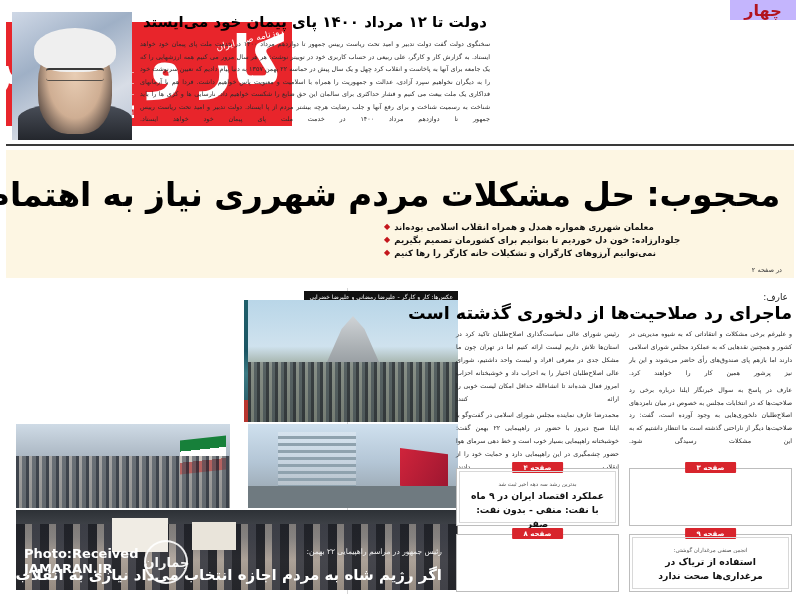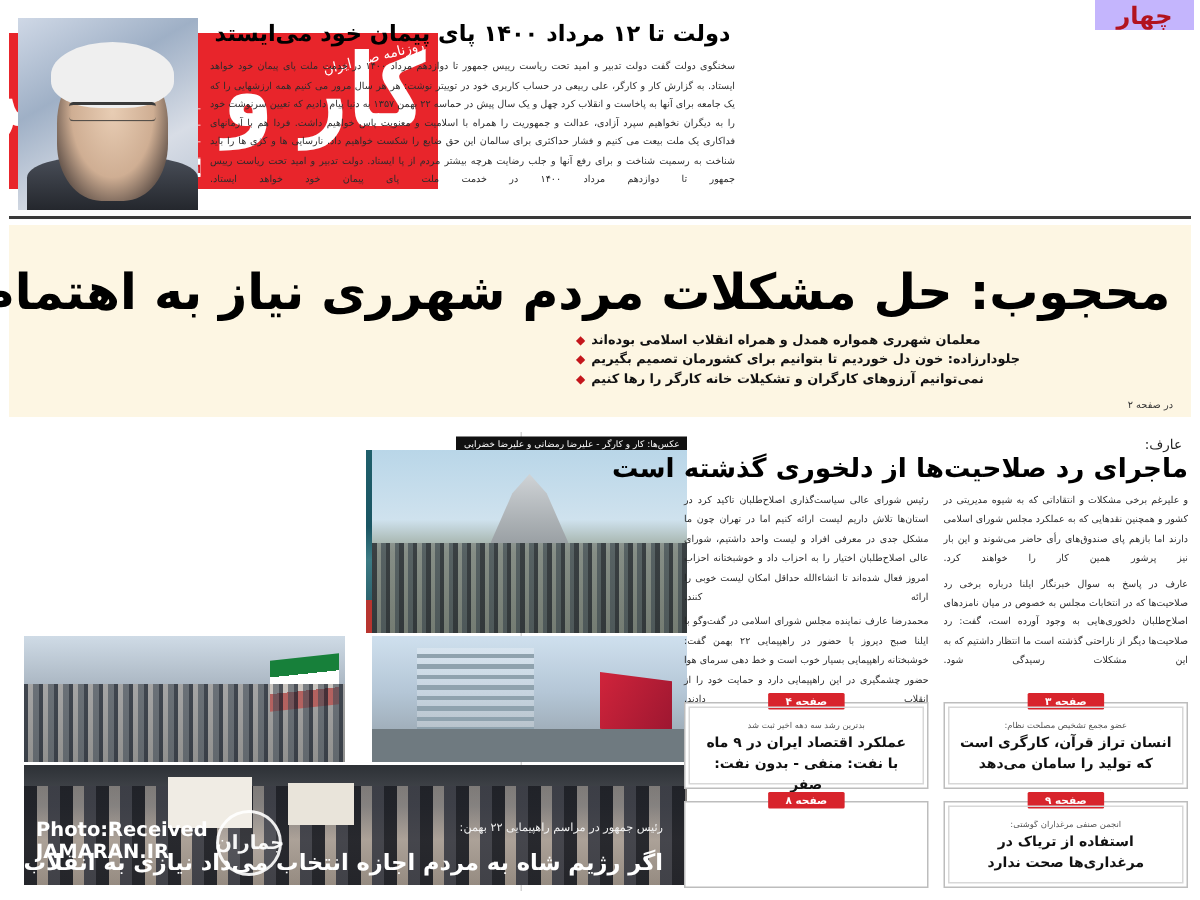--- a/index.html
+++ b/index.html
@@ -349,24 +349,20 @@
       <div class="rcol-col">
         <p>رئیس شورای عالی سیاست‌گذاری اصلاح‌طلبان تاکید کرد در استان‌ها تلاش داریم لیست ارائه کنیم اما در تهران چون ما مشکل جدی در معرفی افراد و لیست واحد داشتیم، شورای عالی اصلاح‌طلبان اختیار را به احزاب داد و خوشبختانه احزاب امروز فعال شده‌اند تا انشاءالله حداقل امکان لیست خوبی را ارائه کنند.</p>
         <p>محمدرضا عارف نماینده مجلس شورای اسلامی در گفت‌وگو با ایلنا صبح دیروز با حضور در راهپیمایی ۲۲ بهمن گفت: خوشبختانه راهپیمایی بسیار خوب است و خط‌ دهی سرمای هوا حضور چشمگیری در این راهپیمایی دارد و حمایت خود را از انقلاب نشان دادند.</p>
       </div>
     </div>
   </div>
 
   <div class="teasers">
     <div class="teaser">
       <div class="pagetab">صفحه ۳</div>
-      <div class="teaser-inner">
-        <div class="teaser-kicker">عضو مجمع تشخیص مصلحت نظام:</div>
-        <div class="teaser-title">انسان تراز قرآن، کارگری است که تولید را سامان می‌دهد</div>
-      </div>
     </div>
     <div class="teaser">
       <div class="pagetab">صفحه ۴</div>
       <div class="teaser-inner">
         <div class="teaser-kicker">بدترین رشد سه دهه اخیر ثبت شد</div>
         <div class="teaser-title">عملکرد اقتصاد ایران در ۹ ماه با نفت: منفی - بدون نفت: صفر</div>
       </div>
     </div>
     <div class="teaser">
       <div class="pagetab">صفحه ۹</div>

